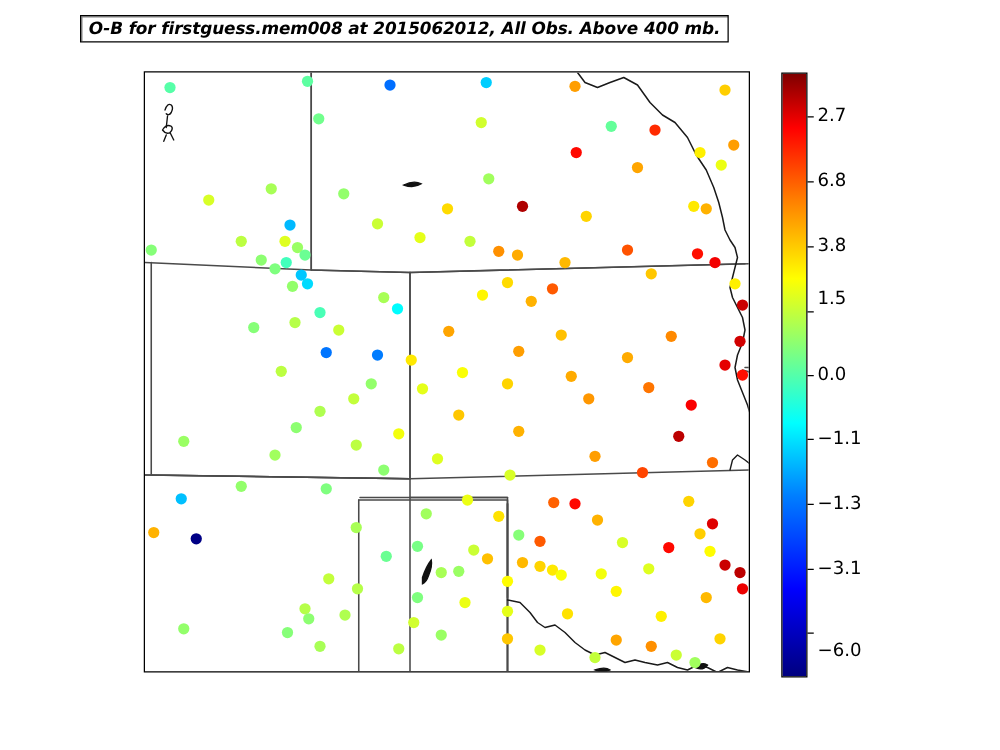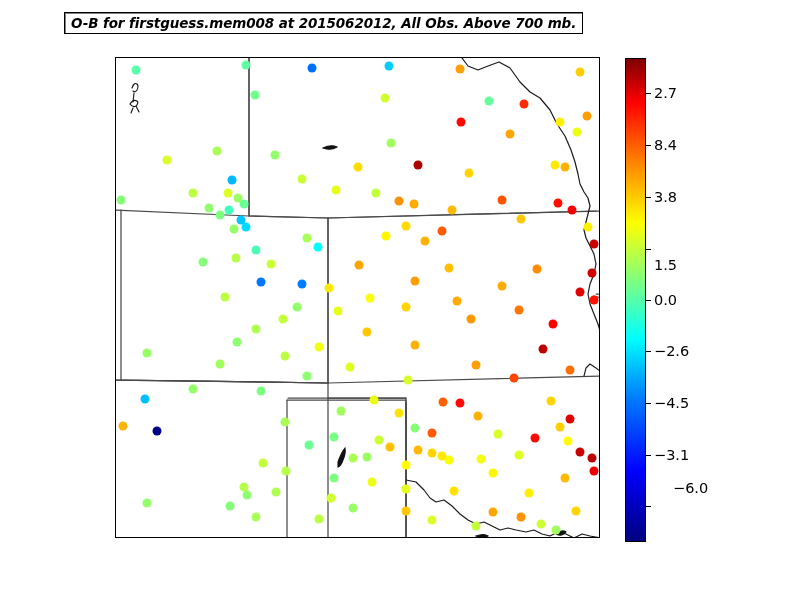--- a/index.html
+++ b/index.html
@@ -95,21 +95,21 @@
     white-space: nowrap;
     transform: translateY(-50%);
   }
 </style>
 </head>
 <body>
 
 <div id="figure">
 
   <div id="title-box">
-    <span id="title-text">O-B for firstguess.mem008 at 2015062012, All Obs. Above 700 mb.</span>
+    <span id="title-text">O-B for firstguess.mem008 at 2015062012, All Obs. Above 400 mb.</span>
   </div>
 
   <div id="map-axes">
 
     <svg id="map-svg" width="485" height="481" viewBox="0 0 485 481">
       <g fill="none" stroke="#1a1a1a" stroke-width="1.25" stroke-linejoin="round" stroke-linecap="round">
 
         <path d="M 133,0 L 133,158" stroke="#4a4a4a"></path>
         <path d="M 0,152 L 133,158 L 212,160" stroke="#4a4a4a"></path>
 
@@ -324,30 +324,30 @@
         <div class="obs-point" style="left: 74.5%; top: 97.8%; width: 9px; height: 9px; background: rgb(195, 255, 59);"></div>
         <div class="obs-point" style="left: 91.2%; top: 98.5%; width: 9px; height: 9px; background: rgb(161, 255, 93);"></div>
       </div>
   </div>
 
   <div id="colorbar-axes"></div>
   <div id="colorbar-ticks">
       <div class="cb-tick" style="top: 93px;"></div>
       <div class="cb-label" style="top: 93px;">2.7</div>
       <div class="cb-tick" style="top: 145px;"></div>
-      <div class="cb-label" style="top: 145px;">8.4</div>
+      <div class="cb-label" style="top: 145px;">6.8</div>
       <div class="cb-tick" style="top: 197px;"></div>
       <div class="cb-label" style="top: 197px;">3.8</div>
       <div class="cb-tick" style="top: 249px;"></div>
-      <div class="cb-label" style="top: 265px;">1.5</div>
+      <div class="cb-label" style="top: 239px;">1.5</div>
       <div class="cb-tick" style="top: 300px;"></div>
       <div class="cb-label" style="top: 300px;">0.0</div>
       <div class="cb-tick" style="top: 351px;"></div>
-      <div class="cb-label" style="top: 351px;">−2.6</div>
+      <div class="cb-label" style="top: 351px;">−1.1</div>
       <div class="cb-tick" style="top: 403px;"></div>
-      <div class="cb-label" style="top: 403px;">−4.5</div>
+      <div class="cb-label" style="top: 403px;">−1.3</div>
       <div class="cb-tick" style="top: 455px;"></div>
       <div class="cb-label" style="top: 455px;">−3.1</div>
       <div class="cb-tick" style="top: 506px;"></div>
-      <div class="cb-label" style="top: 488px; margin-left: 19px;">−6.0</div>
+      <div class="cb-label" style="top: 521px;">−6.0</div>
     </div>
 
 </div>
 
 </body></html>

